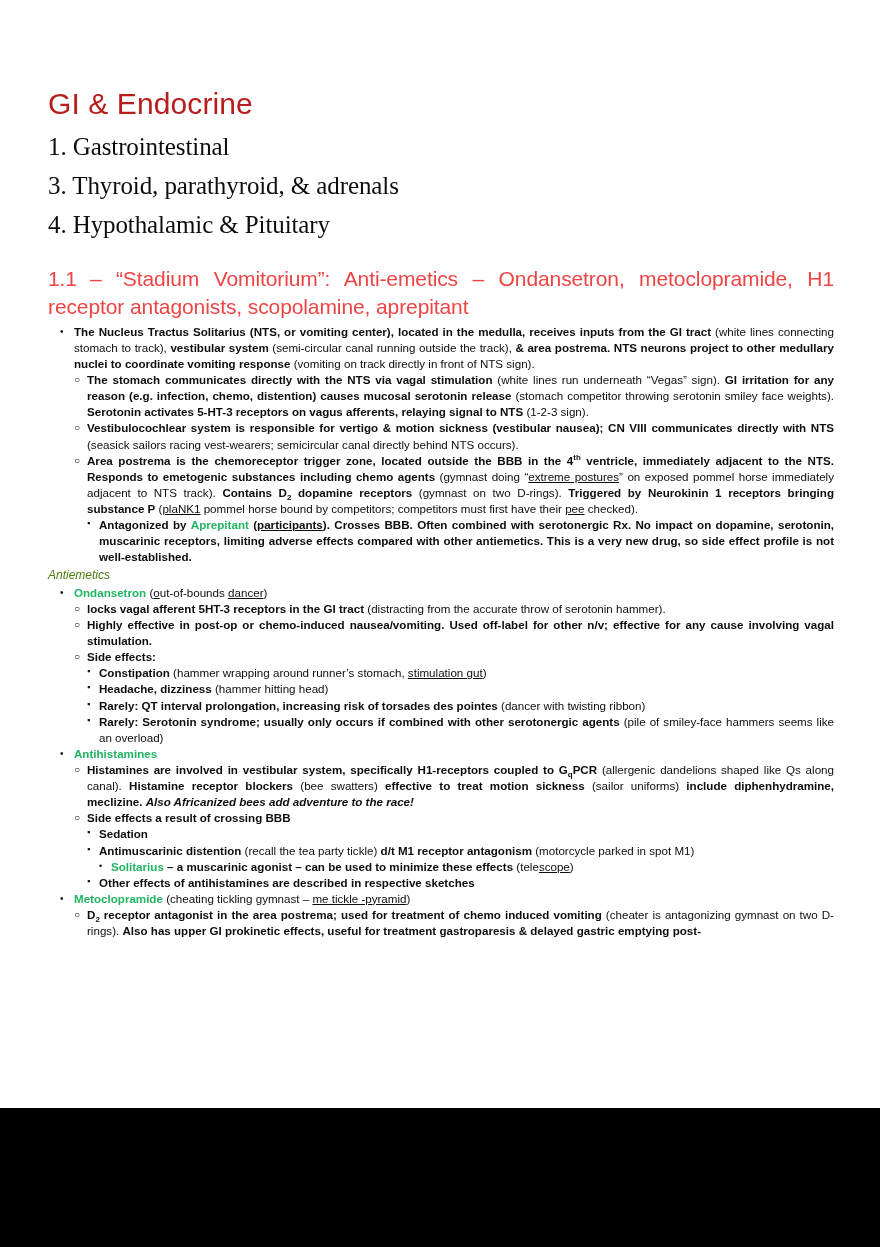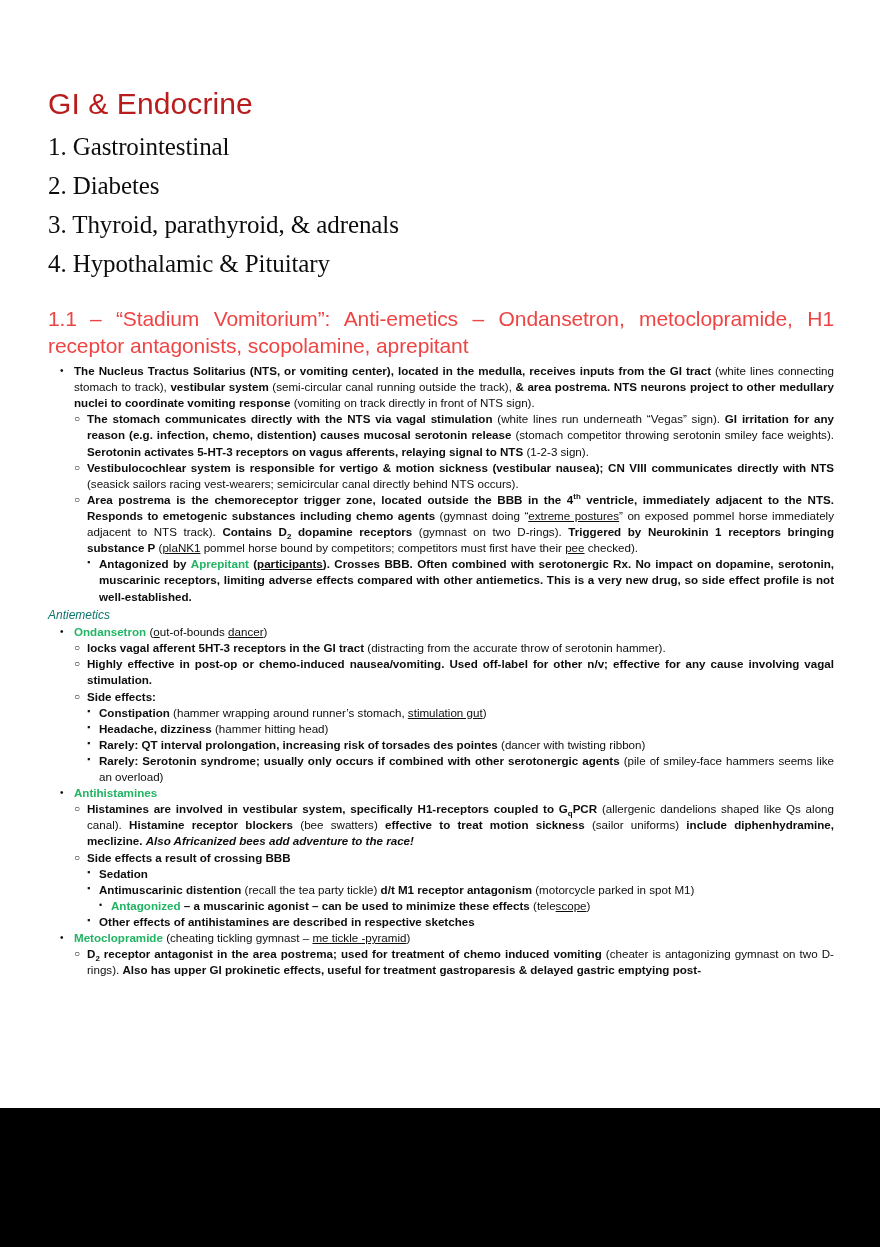--- a/index.html
+++ b/index.html
@@ -56,21 +56,21 @@
     font-size: 21px;
     font-weight: 400;
     line-height: 1.32;
     letter-spacing: -0.1px;
     margin: 21px 0 3px 0;
     text-align: justify;
   }
   .section-head .numlbl { margin-right: 13px; }
 
   .group-label {
-    color: #0f766e;
+    color: #4d7c0f;
     font-style: italic;
     font-size: 12px;
     line-height: 1.45;
     margin: 2px 0 0 0;
     padding-left: 0px;
   }
 
   
   ul.lvl {
     margin: 0;
@@ -133,21 +133,20 @@
 </head>
 <body>
 
 <div class="page">
   <div class="content">
 
     <h1 class="doc-title">GI &amp; Endocrine</h1>
 
     <ul class="toc">
       <li>1. Gastrointestinal</li>
-      <li>2. Diabetes</li>
       <li>3. Thyroid, parathyroid, &amp; adrenals</li>
       <li>4. Hypothalamic &amp; Pituitary</li>
     </ul>
 
     <div class="section-head">
       <span class="numlbl">1.1</span><span>– “Stadium Vomitorium”: Anti-emetics – Ondansetron, metoclopramide, H1 receptor antagonists, scopolamine, aprepitant</span>
     </div>
 
     <ul class="lvl l1">
       <li>
@@ -275,21 +274,21 @@
               <li>
                 <span class="mk">▪</span>
                 <b>Antimuscarinic distention</b>
                 <span>(recall the tea party tickle)</span>
                 <b>d/t M1 receptor antagonism</b>
                 <span>(motorcycle parked in spot M1)</span>
 
                 <ul class="lvl l4">
                   <li>
                     <span class="mk">•</span>
-                    <span class="green">Antagonized</span>
+                    <span class="green">Solitarius</span>
                     <b>– a muscarinic agonist – can be used to minimize these effects</b>
                     <span><span>(tele</span><span class="u">scope</span><span>)</span></span>
                   </li>
                 </ul>
               </li>
               <li>
                 <span class="mk">▪</span>
                 <b>Other effects of antihistamines are described in respective sketches</b>
               </li>
             </ul>

